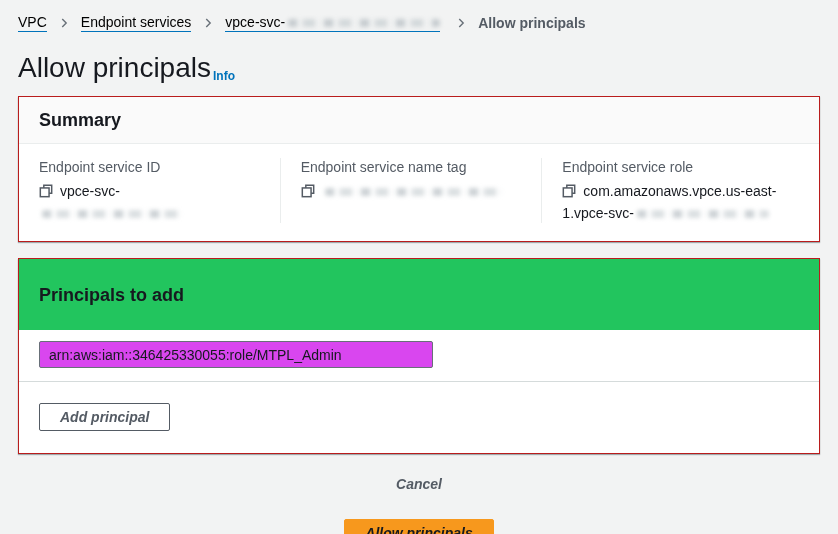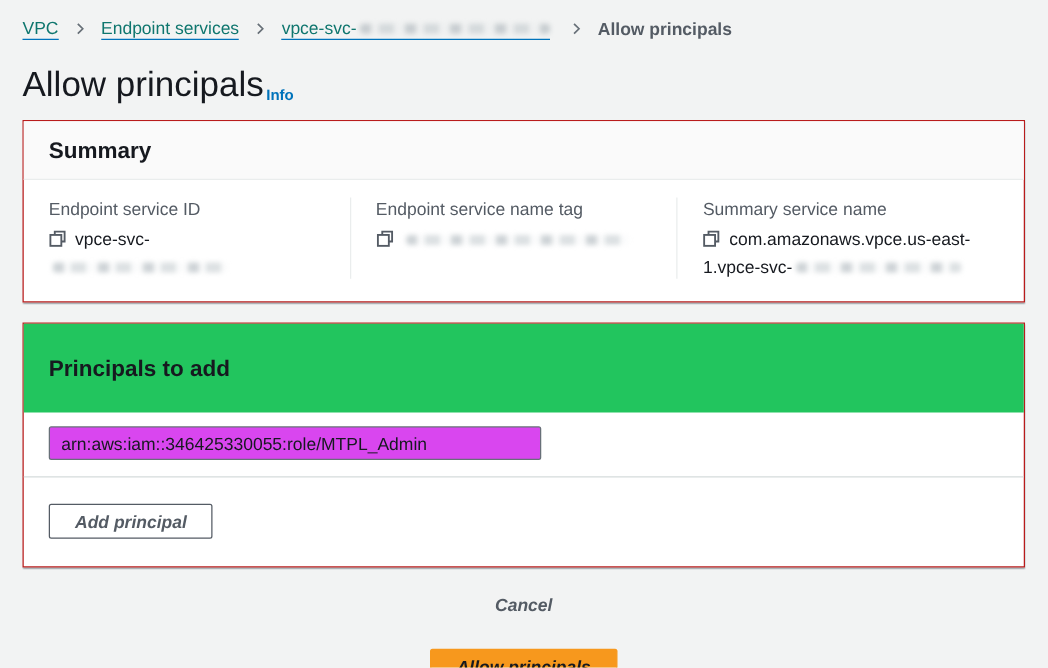--- a/index.html
+++ b/index.html
@@ -9,21 +9,21 @@
     font-family: "Liberation Sans", "DejaVu Sans", sans-serif;
     color: #16191f;
     font-size: 14px;
     overflow: hidden;
   }
   .content { padding: 14px 18px 0 18px; width: 838px; }
 
   
   .breadcrumb { display: flex; align-items: center; font-size: 14px; line-height: 16px; }
   .crumb-link {
-    color: #0f766e; text-decoration: none;
+    color: #000000; text-decoration: none;
     border-bottom: 1px solid #0073bb;
     padding-bottom: 1px; cursor: pointer;
   }
   .crumb-sep { margin: 0 10px; display: inline-flex; align-items: center; }
   .crumb-current { color: #545b64; font-weight: bold; }
 
   
   .page-title-row { display: flex; align-items: flex-end; margin-top: 20px; }
   h1.page-title { font-size: 28px; line-height: 32px; font-weight: 400; color: #16191f; }
   .info-link {
@@ -170,21 +170,21 @@
           <span class="copy-icon">
             <svg width="14" height="14" viewBox="0 0 16 16">
                 <path d="M5.5 4.5 V1.5 H14.5 V10.5 H11.5" fill="none" stroke="#545b64" stroke-width="1.7"></path>
                 <rect x="1.5" y="4.5" width="10" height="10" fill="#ffffff" stroke="#545b64" stroke-width="1.7"></rect>
               </svg>
           </span><span></span><span class="smudge" style="width:178px;"></span>
         </div>
       </div>
 
       <div class="summary-col">
-        <div class="field-label">Summary service name</div>
+        <div class="field-label">Endpoint service role</div>
         <div class="field-value">
           <span class="copy-icon">
             <svg width="14" height="14" viewBox="0 0 16 16">
                 <path d="M5.5 4.5 V1.5 H14.5 V10.5 H11.5" fill="none" stroke="#545b64" stroke-width="1.7"></path>
                 <rect x="1.5" y="4.5" width="10" height="10" fill="#ffffff" stroke="#545b64" stroke-width="1.7"></rect>
               </svg>
           </span><span>com.amazonaws.vpce.us-east-1.vpce-svc-</span><span class="smudge" style="width:132px;"></span>
         </div>
       </div>
 

